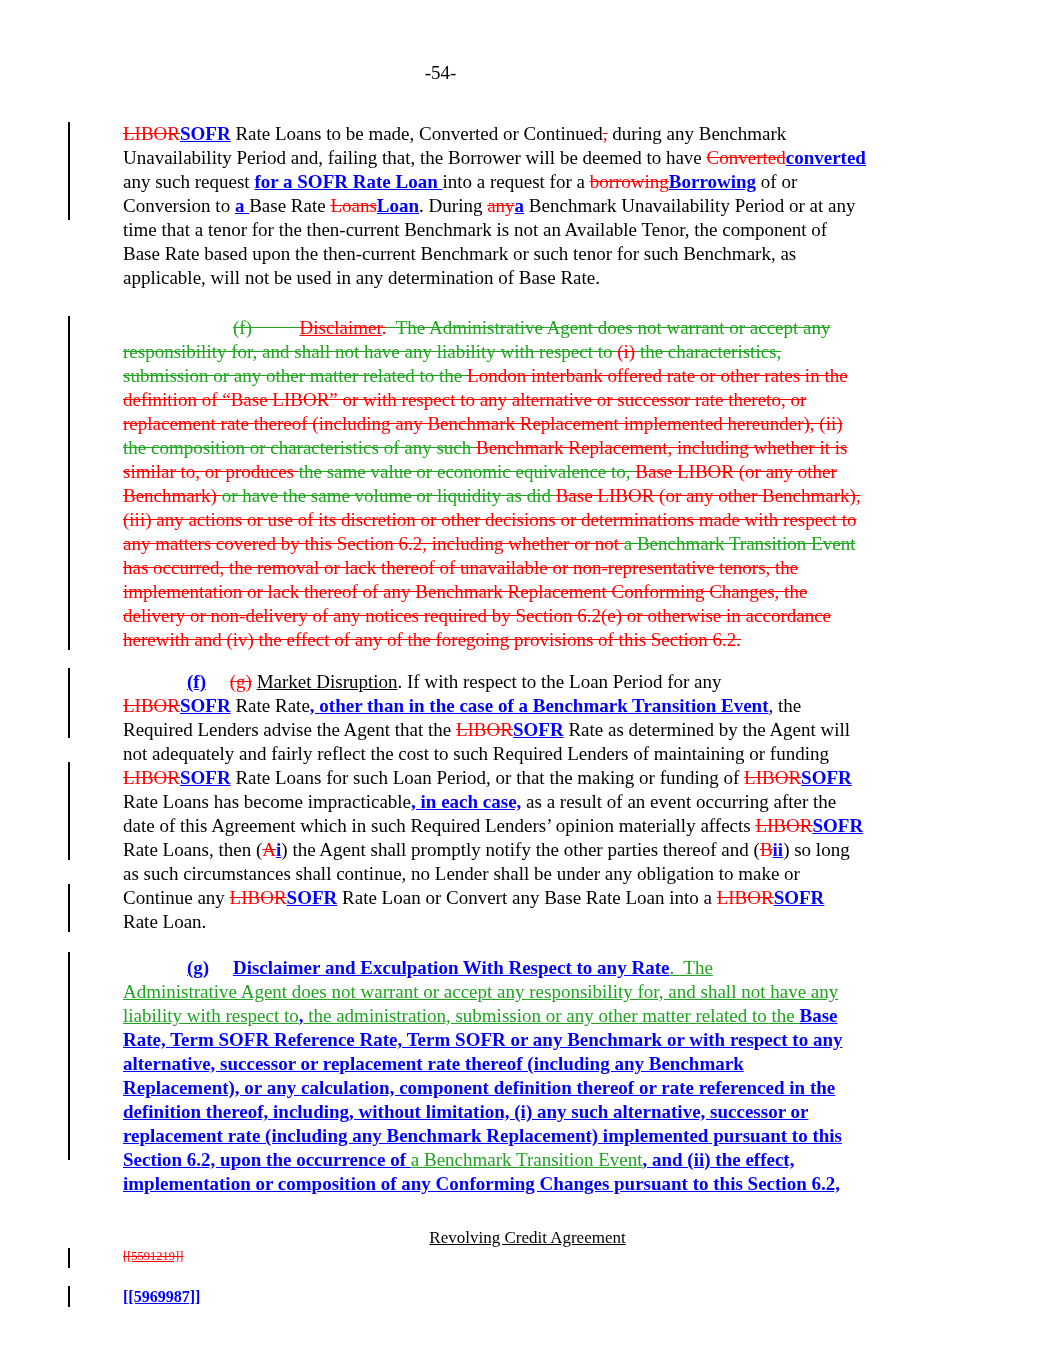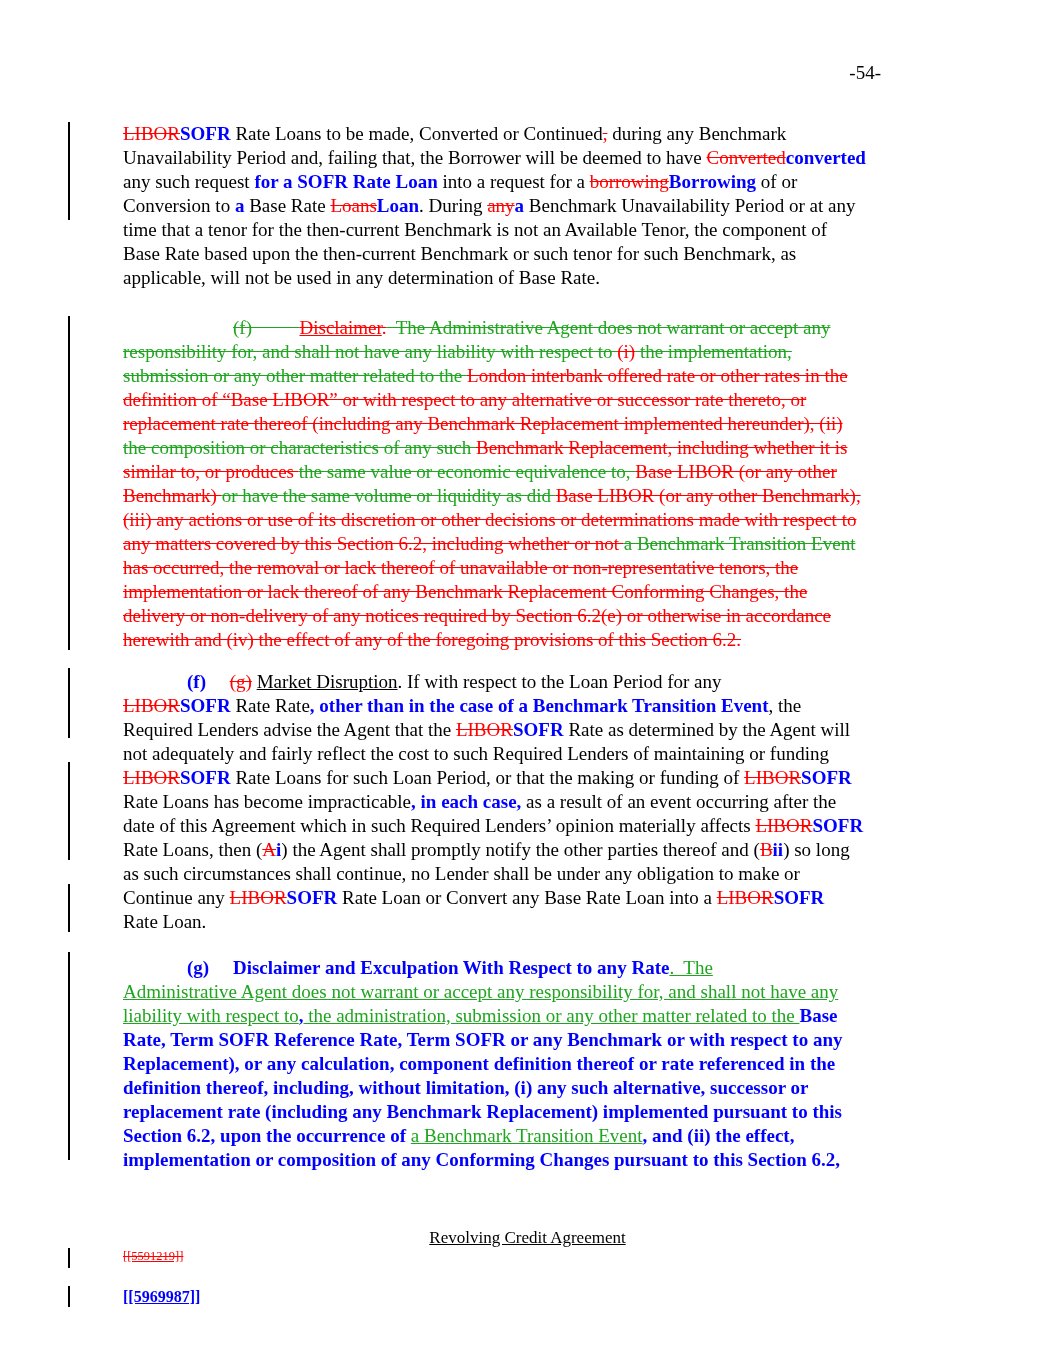--- a/index.html
+++ b/index.html
@@ -8,28 +8,28 @@
     width:1055px;height:1365px;
     background:#ffffff;
     font-family:"Liberation Serif","DejaVu Serif",serif;
     font-size:19px;
     color:#000;
     overflow:hidden;
     margin:0 auto;
   }
   .page-number{
     position:absolute;top:62px;left:0;width:881px;
-    text-align:right;
+    text-align:center;
   }
   .text-layer{position:absolute;left:0;top:0;width:1055px;height:1365px;}
   .para{position:absolute;left:123px;width:830px;}
   .line{height:24px;line-height:24px;white-space:nowrap;}
   .run-k {color:#000;}
   .run-rs {color:var(--red);text-decoration:line-through;}
-  .run-bu {color:var(--blue);font-weight:bold;margin-top:20px;}
+  .run-bu {color:var(--blue);font-weight:bold;text-decoration:underline;margin-top:20px;}
   .run-gs {color:var(--green);text-decoration:line-through;}
   .run-gu {color:var(--green);text-decoration:underline;}
   .run-rsu{color:var(--red);text-decoration:underline line-through;}
   .run-u  {color:#000;text-decoration:underline;}
   .footer-title{
     position:absolute;top:1228px;left:0;width:1055px;
     text-align:center;font-size:17px;
   }
   .footer-title span{text-decoration:underline;}
   .doc-id-old{
@@ -57,21 +57,21 @@
         <div class="line"><span class="run-rs">LIBOR</span><span class="run-bu">SOFR</span><span class="run-k"> Rate Loans to be made, Converted or Continued</span><span class="run-rs">,</span><span class="run-k"> during any Benchmark</span></div>
         <div class="line"><span class="run-k">Unavailability Period and, failing that, the Borrower will be deemed to have </span><span class="run-rs">Converted</span><span class="run-bu">converted</span></div>
         <div class="line"><span class="run-k">any such request </span><span class="run-bu">for a SOFR Rate Loan </span><span class="run-k">into a request for a </span><span class="run-rs">borrowing</span><span class="run-bu">Borrowing</span><span class="run-k"> of or</span></div>
         <div class="line"><span class="run-k">Conversion to </span><span class="run-bu">a </span><span class="run-k">Base Rate </span><span class="run-rs">Loans</span><span class="run-bu">Loan</span><span class="run-k">.  During </span><span class="run-rs">any</span><span class="run-bu">a</span><span class="run-k"> Benchmark Unavailability Period or at any</span></div>
         <div class="line"><span class="run-k">time that a tenor for the then-current Benchmark is not an Available Tenor, the component of</span></div>
         <div class="line"><span class="run-k">Base Rate based upon the then-current Benchmark or such tenor for such Benchmark, as</span></div>
         <div class="line"><span class="run-k">applicable, will not be used in any determination of Base Rate.</span></div>
       </div>
       <div class="para" style="top: 316px;">
         <div class="line" style="padding-left: 110px;"><span class="run-gs">(f)&nbsp;&nbsp;&nbsp;&nbsp;&nbsp;&nbsp;&nbsp;&nbsp;&nbsp;&nbsp;</span><span class="run-rsu">Disclaimer</span><span class="run-rs">.</span><span class="run-gs">&nbsp; The Administrative Agent does not warrant or accept any</span></div>
-        <div class="line"><span class="run-gs">responsibility for, and shall not have any liability with respect to </span><span class="run-rs">(i)</span><span class="run-gs"> the implementation,</span></div>
+        <div class="line"><span class="run-gs">responsibility for, and shall not have any liability with respect to </span><span class="run-rs">(i)</span><span class="run-gs"> the characteristics,</span></div>
         <div class="line"><span class="run-gs">submission or any other matter related to the </span><span class="run-rs">London interbank offered rate or other rates in the</span></div>
         <div class="line"><span class="run-rs">definition of “Base LIBOR” or with respect to any alternative or successor rate thereto, or</span></div>
         <div class="line"><span class="run-rs">replacement rate thereof (including any Benchmark Replacement implemented hereunder), (ii)</span></div>
         <div class="line"><span class="run-gs">the composition or characteristics of any such </span><span class="run-rs">Benchmark Replacement, including whether it is</span></div>
         <div class="line"><span class="run-rs">similar to, or produces </span><span class="run-gs">the same value or economic equivalence to, </span><span class="run-rs">Base LIBOR (or any other</span></div>
         <div class="line"><span class="run-rs">Benchmark) </span><span class="run-gs">or have the same volume or liquidity as did </span><span class="run-rs">Base LIBOR (or any other Benchmark),</span></div>
         <div class="line"><span class="run-rs">(iii) any actions or use of its discretion or other decisions or determinations made with respect to</span></div>
         <div class="line"><span class="run-rs">any matters covered by this Section 6.2, including whether or not </span><span class="run-gs">a Benchmark Transition Event</span></div>
         <div class="line"><span class="run-rs">has occurred, the removal or lack thereof of unavailable or non-representative tenors, the</span></div>
         <div class="line"><span class="run-rs">implementation or lack thereof of any Benchmark Replacement Conforming Changes, the</span></div>
@@ -89,20 +89,21 @@
         <div class="line"><span class="run-k">Rate Loans, then (</span><span class="run-rs">A</span><span class="run-bu">i</span><span class="run-k">) the Agent shall promptly notify the other parties thereof and (</span><span class="run-rs">B</span><span class="run-bu">ii</span><span class="run-k">) so long</span></div>
         <div class="line"><span class="run-k">as such circumstances shall continue, no Lender shall be under any obligation to make or</span></div>
         <div class="line"><span class="run-k">Continue any </span><span class="run-rs">LIBOR</span><span class="run-bu">SOFR</span><span class="run-k"> Rate Loan or Convert any Base Rate Loan into a </span><span class="run-rs">LIBOR</span><span class="run-bu">SOFR</span></div>
         <div class="line"><span class="run-k">Rate Loan.</span></div>
       </div>
       <div class="para" style="top: 956px;">
         <div class="line" style="padding-left: 64px;"><span class="run-bu">(g)</span><span class="run-k">&nbsp;&nbsp;&nbsp;&nbsp;&nbsp;</span><span class="run-bu">Disclaimer and Exculpation With Respect to any Rate</span><span class="run-gu">.&nbsp; The</span></div>
         <div class="line"><span class="run-gu">Administrative Agent does not warrant or accept any responsibility for, and shall not have any</span></div>
         <div class="line"><span class="run-gu">liability with respect to</span><span class="run-bu">,</span><span class="run-gu"> the administration, submission or any other matter related to the </span><span class="run-bu">Base</span></div>
         <div class="line"><span class="run-bu">Rate, Term SOFR Reference Rate, Term SOFR or any Benchmark or with respect to any</span></div>
+        <div class="line"><span class="run-bu">alternative, successor or replacement rate thereof (including any Benchmark</span></div>
         <div class="line"><span class="run-bu">Replacement), or any calculation, component definition thereof or rate referenced in the</span></div>
         <div class="line"><span class="run-bu">definition thereof, including, without limitation, (i) any such alternative, successor or</span></div>
         <div class="line"><span class="run-bu">replacement rate (including any Benchmark Replacement) implemented pursuant to this</span></div>
         <div class="line"><span class="run-bu">Section 6.2, upon the occurrence of </span><span class="run-gu">a Benchmark Transition Event</span><span class="run-bu">, and (ii) the effect,</span></div>
         <div class="line"><span class="run-bu">implementation or composition of any Conforming Changes pursuant to this Section 6.2,</span></div>
       </div>
     </div>
 
   <div id="bar-layer">
       <div class="change-bar" style="top: 122px; height: 98px;"></div>

